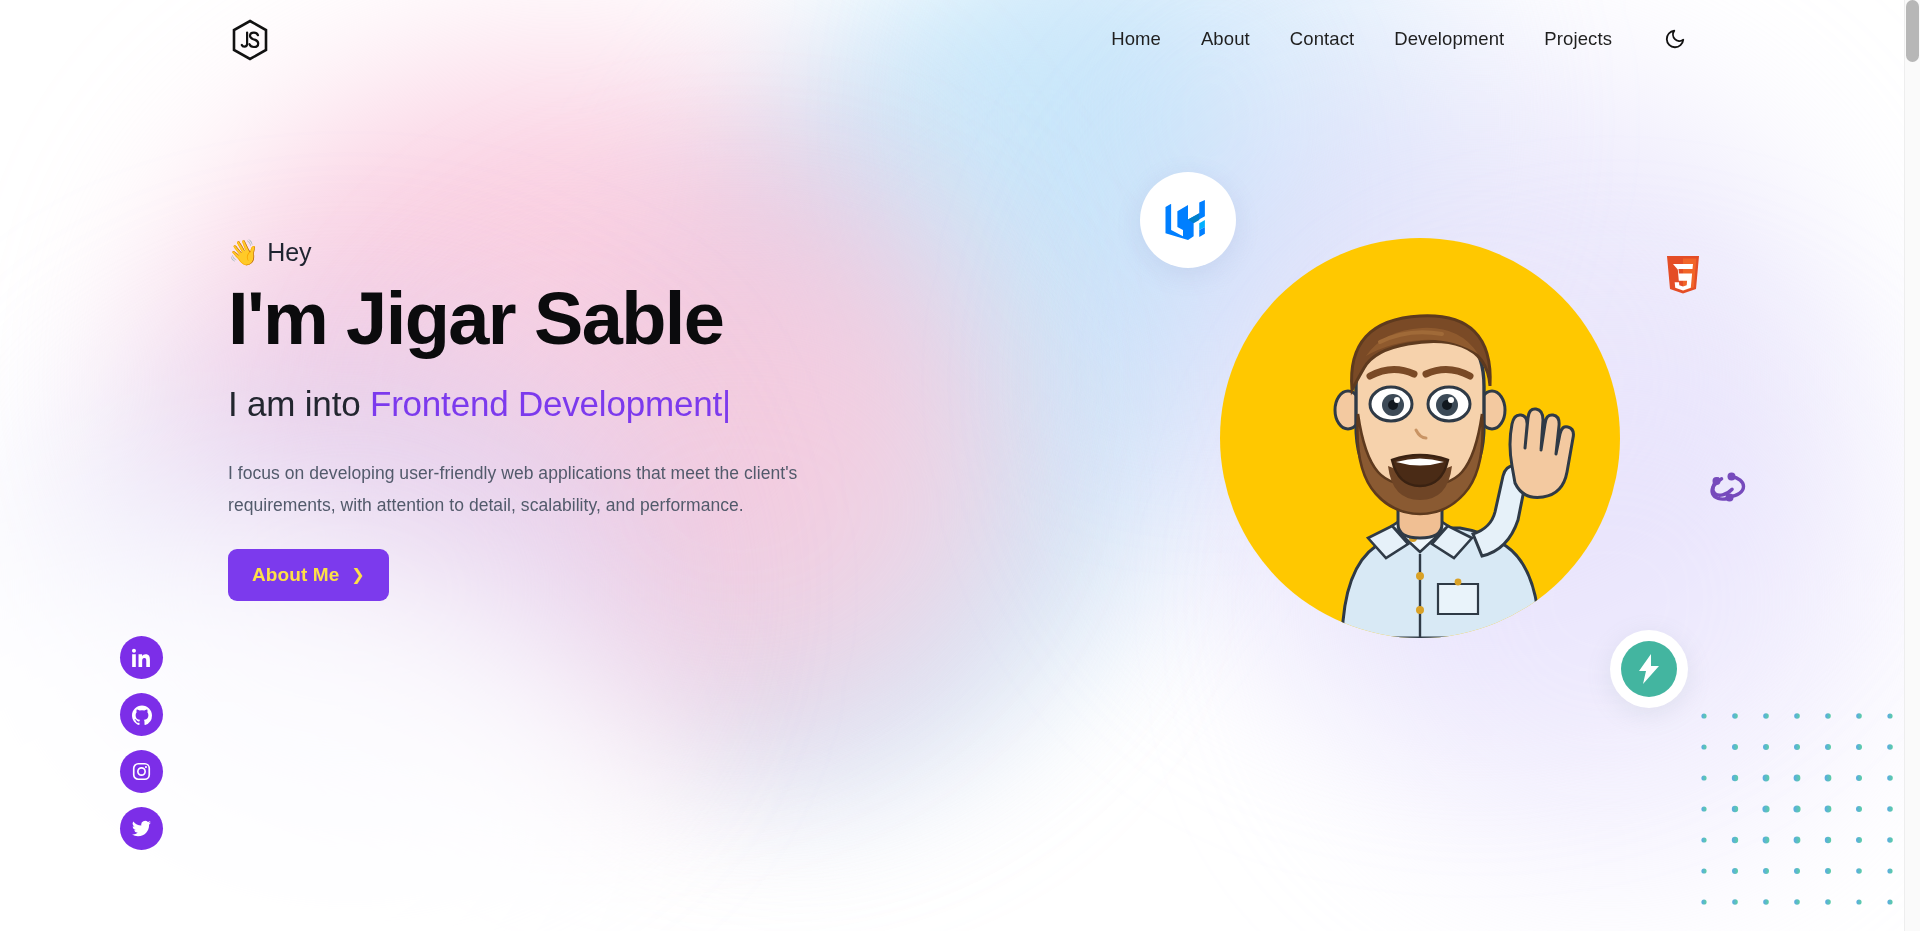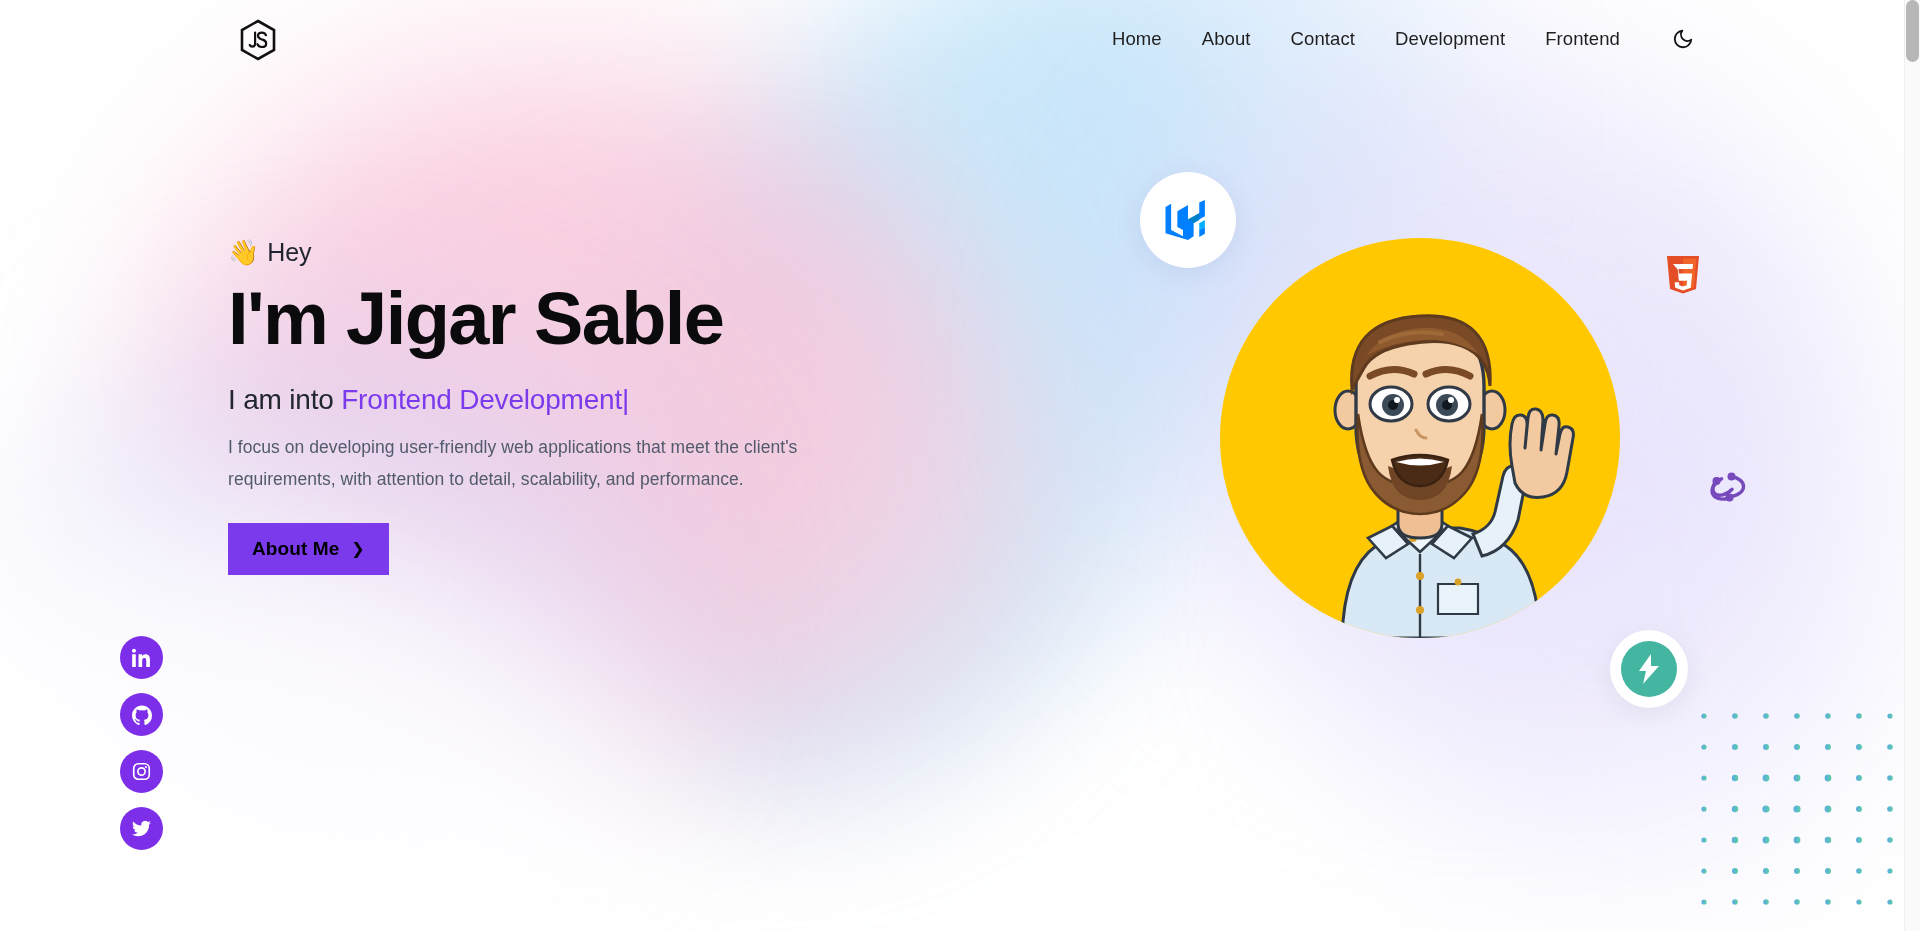--- a/index.html
+++ b/index.html
@@ -78,21 +78,21 @@
   }
   .blob-whitewash {
     left: -240px; top: 520px;
     width: 900px; height: 620px;
     background: rgba(255, 255, 255, 0.85);
   }
 
   
   #site-header {
     position: absolute;
-    top: 0; left: 8px;
+    top: 0; left: 0;
     width: 1904px;
     height: 78px;
     display: flex;
     align-items: center;
     z-index: 40;
   }
   #brand-logo {
     position: absolute;
     left: 228px;
     top: 18px;
@@ -153,50 +153,50 @@
   #wave-emoji { font-size: 25px; line-height: 1; }
   #hero-name {
     font-size: 74px;
     line-height: 1.02;
     font-weight: 700;
     letter-spacing: -1.6px;
     color: #0b0b0d;
     margin-bottom: 28px;
   }
   #hero-role-line {
-    font-size: 28px;
+    font-size: 35px;
     font-weight: 400;
     color: #22262f;
-    margin-bottom: 16px;
+    margin-bottom: 34px;
     letter-spacing: -0.2px;
   }
   #hero-role-accent { color: #7c3aed; font-weight: 500; }
   #typing-caret {
     color: #7c3aed;
     font-weight: 300;
   }
   #hero-description {
     font-size: 17.5px;
     line-height: 1.78;
     color: #525a6b;
     width: 640px;
     margin-bottom: 28px;
     letter-spacing: 0.05px;
   }
   #about-me-button {
     display: inline-flex;
     align-items: center;
     gap: 12px;
     background: #7c3aed;
-    color: #000000;
+    color: #fde047;
     font-size: 19px;
     font-weight: 600;
     padding: 15px 24px;
     border: none;
-    border-radius: 0;
+    border-radius: 9px;
     cursor: pointer;
     letter-spacing: 0.1px;
     font-family: inherit;
   }
   .chevron-right { font-size: 16px; font-weight: 400; line-height: 1; }
 
   
   #social-rail {
     position: absolute;
     left: 120px;
@@ -326,21 +326,21 @@
         <path d="M17.1 13.6 v11.2 c0 1.9 -1.1 2.9 -2.7 2.9 c-1.3 0 -2.2 -0.7 -2.6 -1.7" stroke="#111111" stroke-width="2.2" fill="none" stroke-linecap="round"></path>
         <path d="M28.0 16.2 c-0.7 -1.6 -2.1 -2.6 -4.1 -2.6 c-2.3 0 -3.9 1.3 -3.9 3.2 c0 1.9 1.3 2.7 3.3 3.4 l1.3 0.4 c2.3 0.8 3.6 1.7 3.6 3.8 c0 2.2 -1.8 3.6 -4.3 3.6 c-2.3 0 -3.9 -1.1 -4.5 -2.8" stroke="#111111" stroke-width="2.2" fill="none" stroke-linecap="round"></path>
       </svg>
     </a>
 
     <nav id="primary-nav">
       <a class="nav-link">Home</a>
       <a class="nav-link">About</a>
       <a class="nav-link">Contact</a>
       <a class="nav-link">Development</a>
-      <a class="nav-link">Frontend</a>
+      <a class="nav-link">Projects</a>
 
       <button id="theme-toggle">
         <svg width="22" height="22" viewBox="0 0 24 24">
           <path d="M21 12.79A9 9 0 1 1 11.21 3 7 7 0 0 0 21 12.79z" fill="none" stroke="#111111" stroke-width="2" stroke-linecap="round" stroke-linejoin="round"></path>
         </svg>
       </button>
     </nav>
   </header>
 
   <section id="hero-copy">

